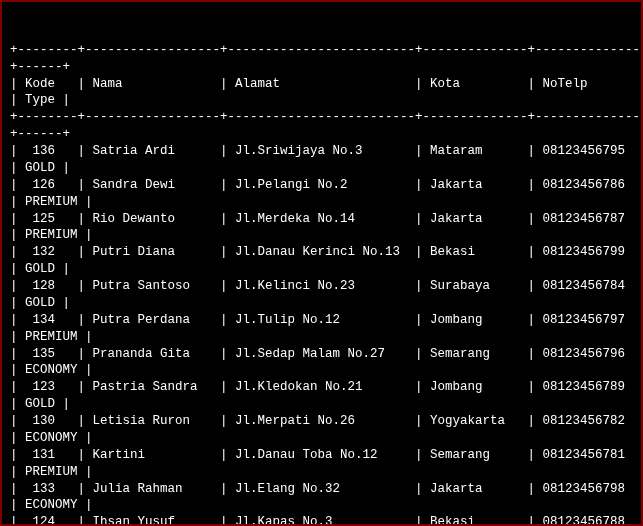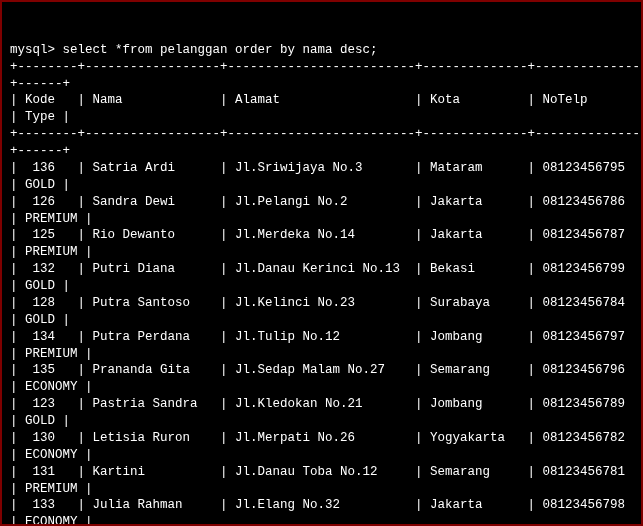--- a/index.html
+++ b/index.html
@@ -14,21 +14,21 @@
     width: 643px;
     height: 526px;
     box-sizing: border-box;
     overflow: hidden;
     border: 2px solid #7f0000;
   }
 </style>
 </head>
 <body>
 
-<div id="out"><div><span>mysql&gt; </span><span>select *from pelanggan order by nama desc;</span></div><div>+--------+------------------+-------------------------+--------------+---------------
+<div id="out"><div>+--------+------------------+-------------------------+--------------+---------------
 +------+
 | Kode   | Nama             | Alamat                  | Kota         | NoTelp        
 | Type |
 +--------+------------------+-------------------------+--------------+---------------
 +------+
 |  136   | Satria Ardi      | Jl.Sriwijaya No.3       | Mataram      | 08123456795   
 | GOLD |
 |  126   | Sandra Dewi      | Jl.Pelangi No.2         | Jakarta      | 08123456786   
 | PREMIUM |
 |  125   | Rio Dewanto      | Jl.Merdeka No.14        | Jakarta      | 08123456787   

